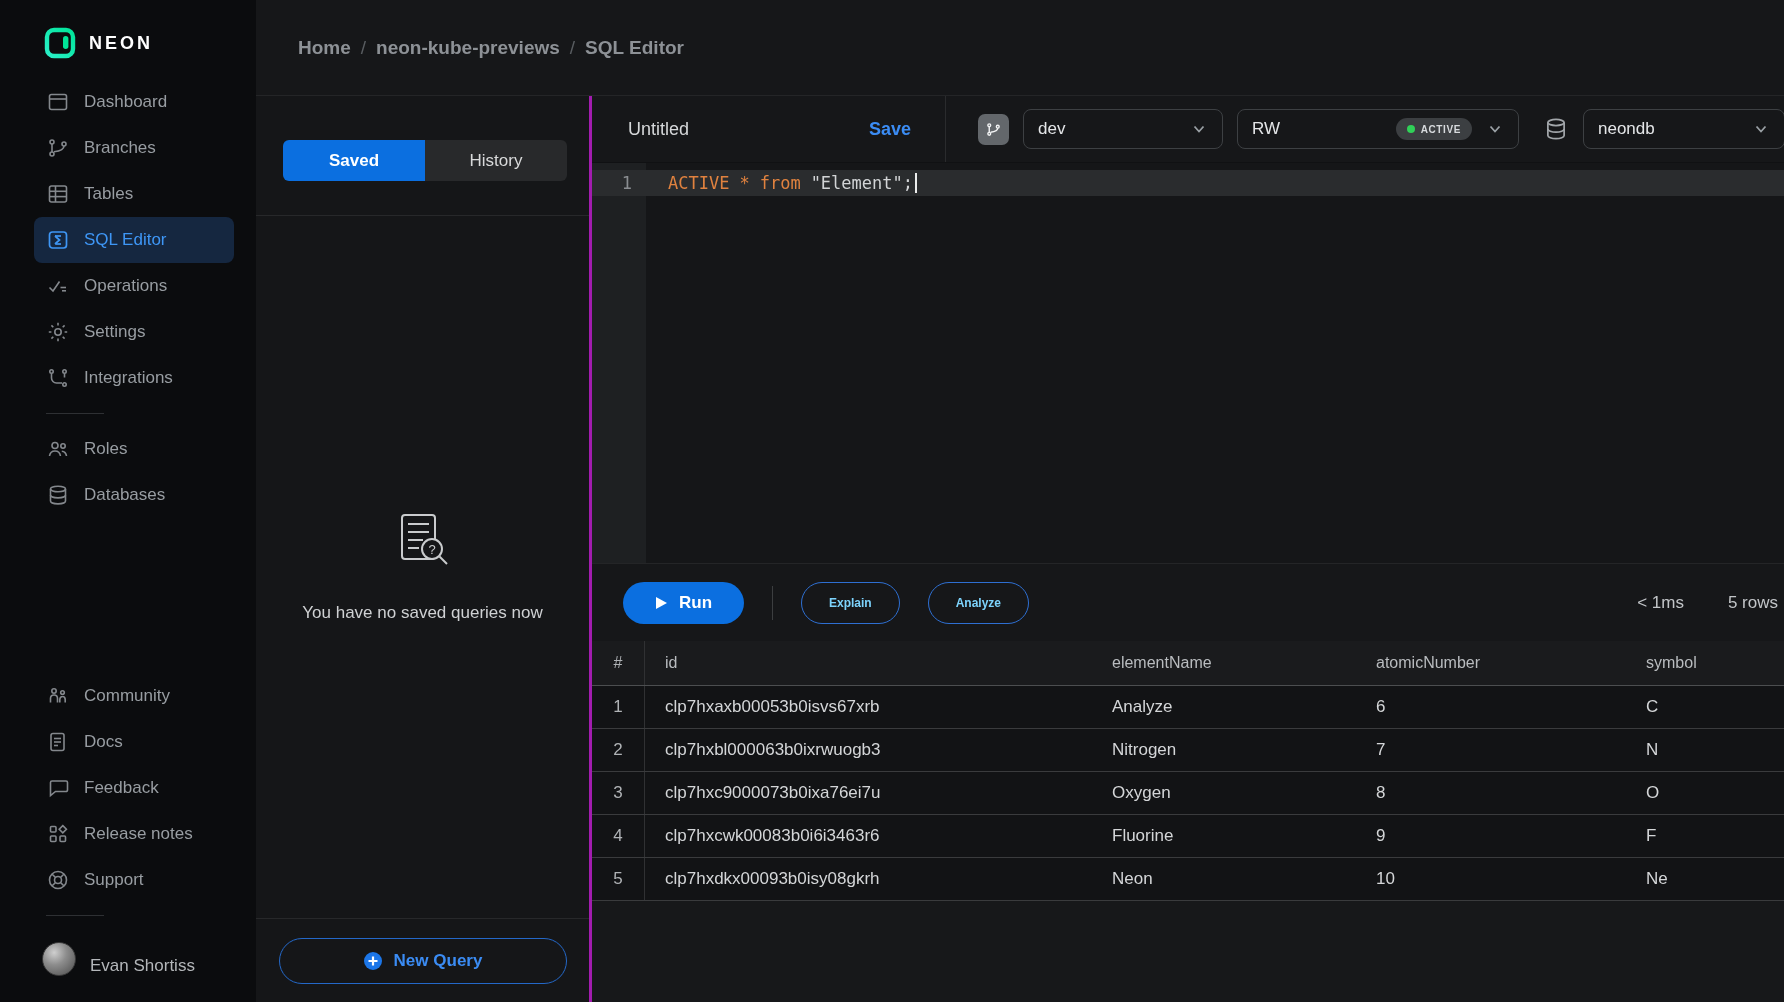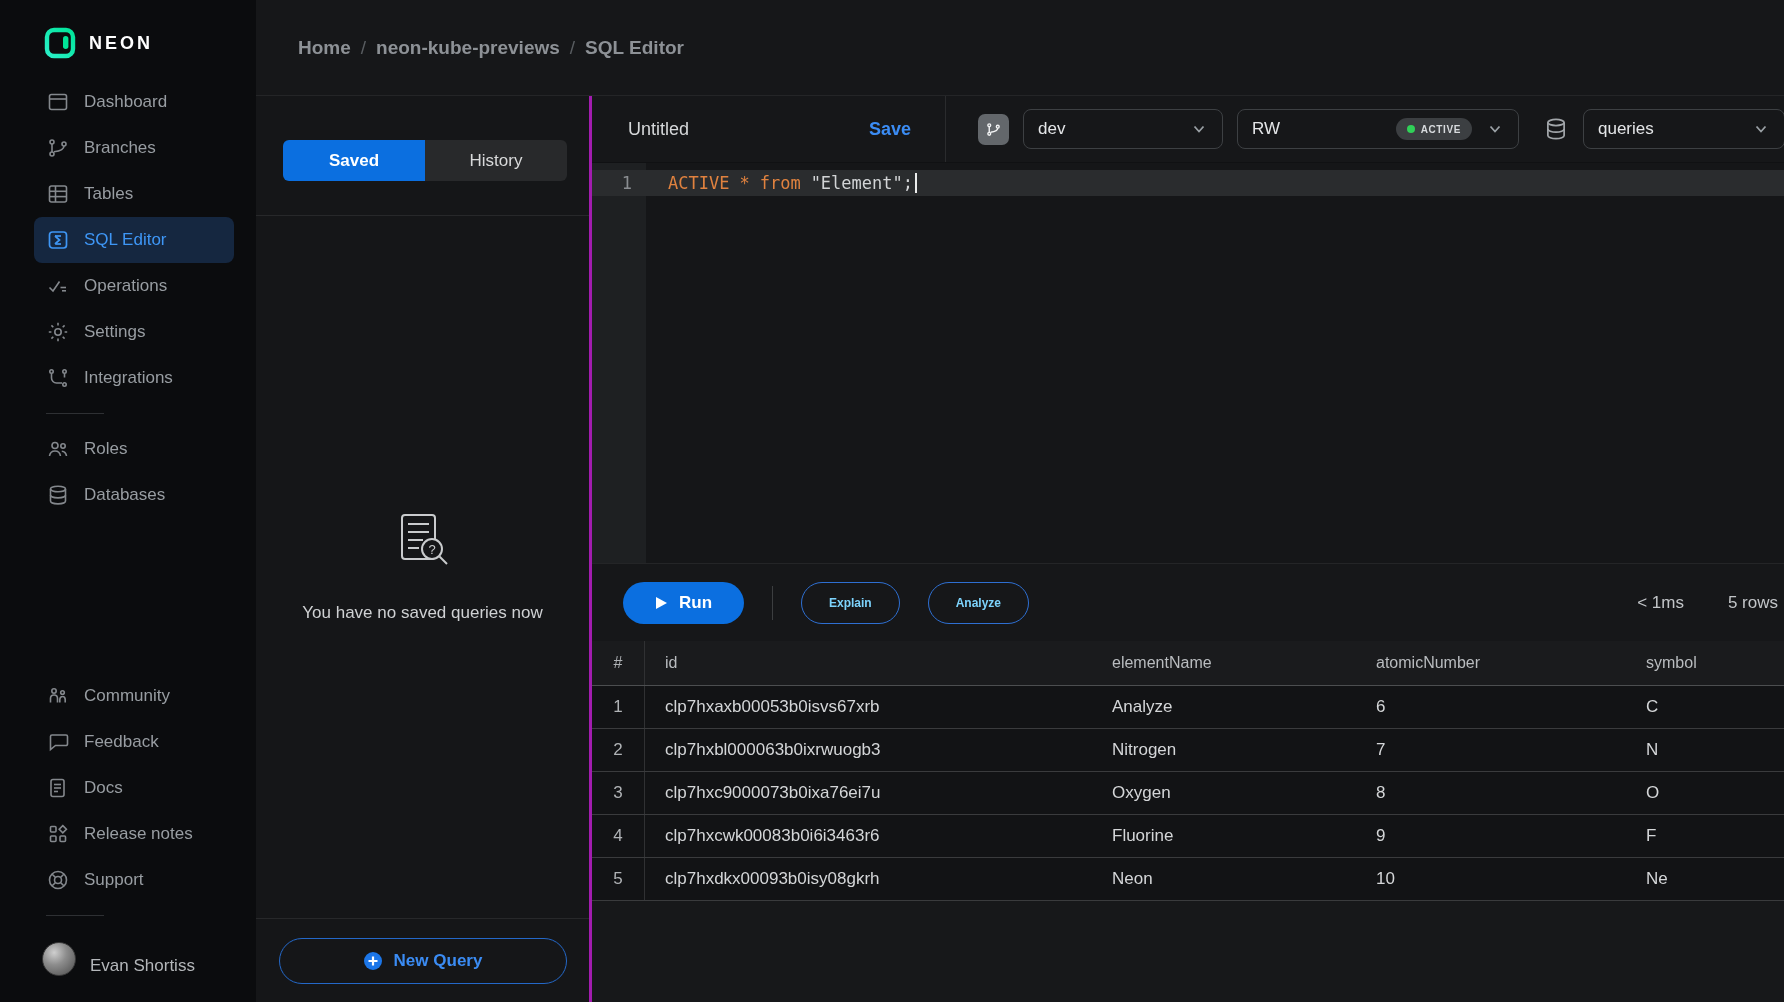--- a/index.html
+++ b/index.html
@@ -223,35 +223,35 @@
               <path d="M4.5 18.5v-4c0-2 1.5-3.5 3.5-3.5s3.5 1.5 3.5 3.5v4"></path>
               <circle cx="16.5" cy="8.5" r="1.8"></circle>
               <path d="M13.8 18.5v-3c0-1.7 1.2-3 2.7-3s2.7 1.3 2.7 3v3"></path>
             </svg>
         </span>
         <span>Community</span>
       </div>
       <div class="nav-item">
         <span>
           <svg width="24" height="24" viewBox="0 0 24 24" fill="none" stroke-width="1.6">
-              <path d="M20 5a1.5 1.5 0 0 1 1.5 1.5V14a1.5 1.5 0 0 1-1.5 1.5H9.5l-5 4V6.5A1.5 1.5 0 0 1 6 5z"></path>
-            </svg>
-        </span>
-        <span>Feedback</span>
-      </div>
-      <div class="nav-item">
-        <span>
-          <svg width="24" height="24" viewBox="0 0 24 24" fill="none" stroke-width="1.6">
               <rect x="5" y="3.5" width="13" height="17" rx="2"></rect>
               <line x1="8" y1="8.5" x2="15" y2="8.5"></line>
               <line x1="8" y1="12" x2="15" y2="12"></line>
               <line x1="8" y1="15.5" x2="12" y2="15.5"></line>
             </svg>
         </span>
         <span>Docs</span>
+      </div>
+      <div class="nav-item">
+        <span>
+          <svg width="24" height="24" viewBox="0 0 24 24" fill="none" stroke-width="1.6">
+              <path d="M20 5a1.5 1.5 0 0 1 1.5 1.5V14a1.5 1.5 0 0 1-1.5 1.5H9.5l-5 4V6.5A1.5 1.5 0 0 1 6 5z"></path>
+            </svg>
+        </span>
+        <span>Feedback</span>
       </div>
       <div class="nav-item">
         <span>
           <svg width="24" height="24" viewBox="0 0 24 24" fill="none" stroke-width="1.6">
               <rect x="4.5" y="4.5" width="5.5" height="5.5" rx="1"></rect>
               <rect x="4.5" y="14" width="5.5" height="5.5" rx="1"></rect>
               <rect x="14" y="14" width="5.5" height="5.5" rx="1"></rect>
               <path d="M16.8 3.6l3.6 3.6-3.6 3.6-3.6-3.6z"></path>
             </svg>
         </span>
@@ -364,21 +364,21 @@
               </span>
             </div>
             <span class="db-glyph">
               <svg width="26" height="26" viewBox="0 0 24 24" fill="none" stroke="#a2a6aa" stroke-width="1.6">
                   <ellipse cx="12" cy="6" rx="7.5" ry="2.8"></ellipse>
                   <path d="M4.5 6v12c0 1.6 3.4 2.9 7.5 2.9s7.5-1.3 7.5-2.9V6"></path>
                   <path d="M4.5 12c0 1.6 3.4 2.9 7.5 2.9s7.5-1.3 7.5-2.9"></path>
                 </svg>
             </span>
             <div class="select sel-db">
-              <span>queries</span>
+              <span>neondb</span>
               <span class="chev">
                 <svg width="18" height="18" viewBox="0 0 18 18" fill="none" stroke="#9aa0a5" stroke-width="1.8">
                     <path d="M4.5 6.5l4.5 5 4.5-5"></path>
                   </svg>
               </span>
             </div>
           </div>
         </div>
 
         <div class="editor-body">

